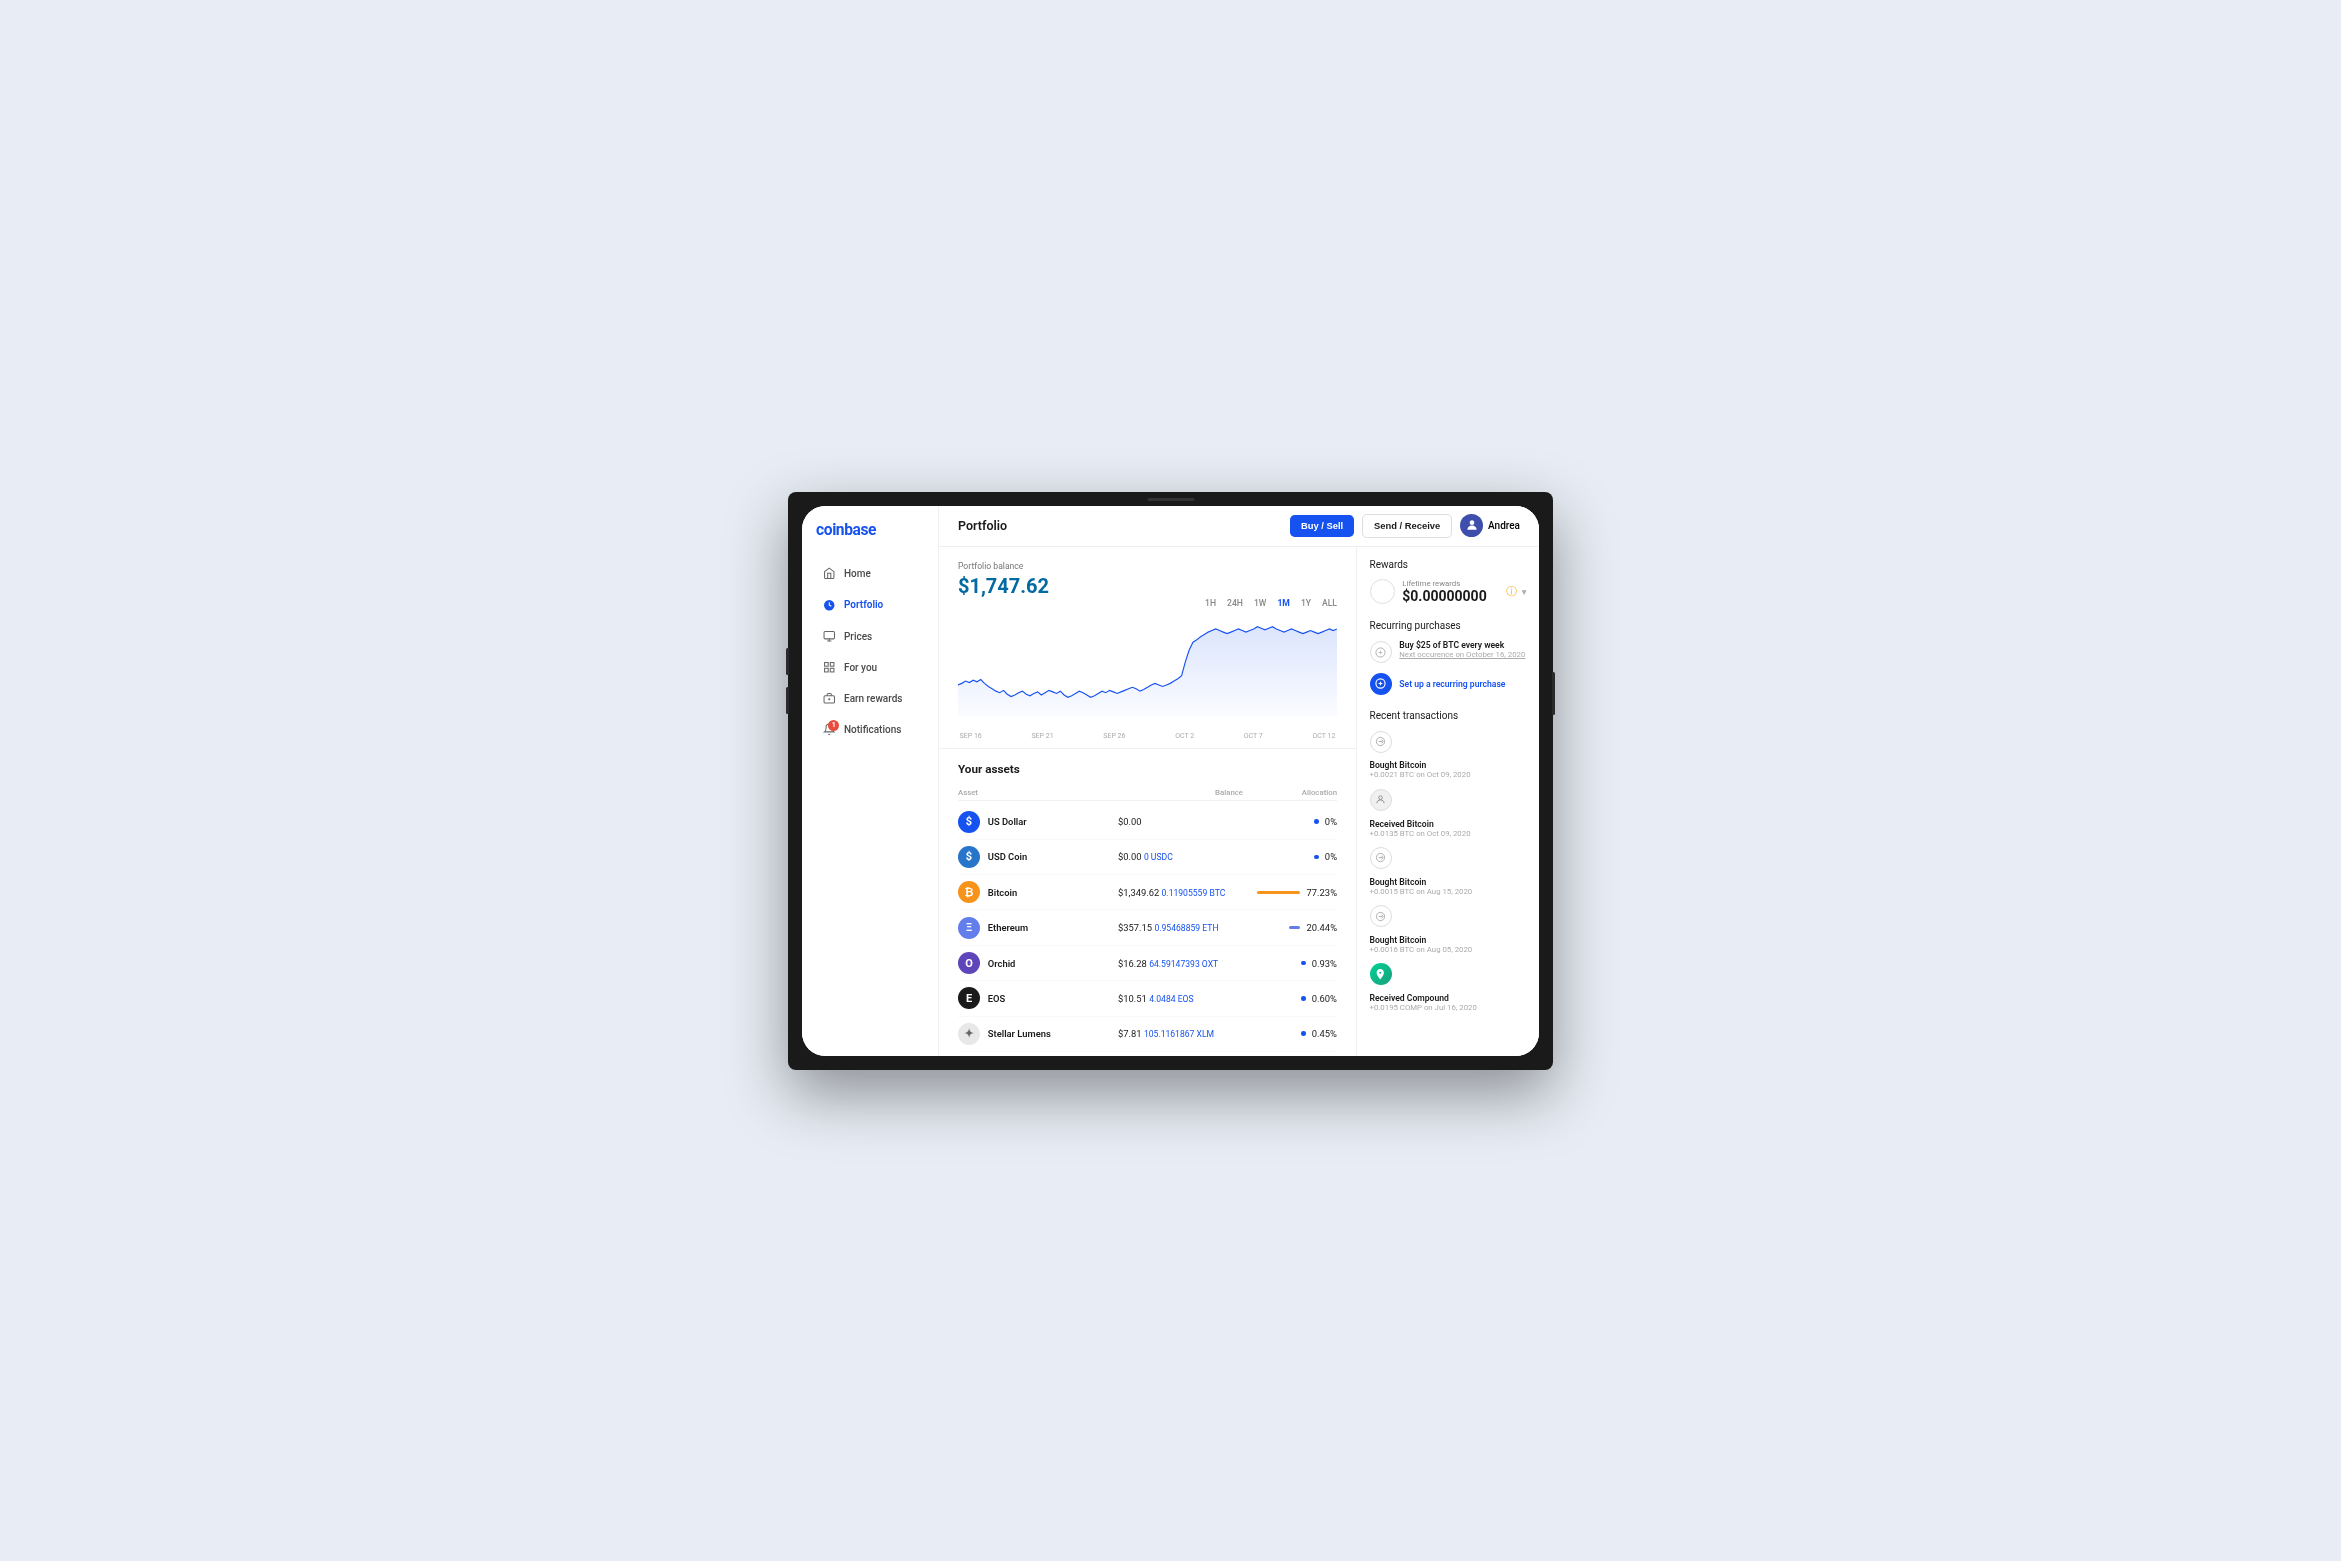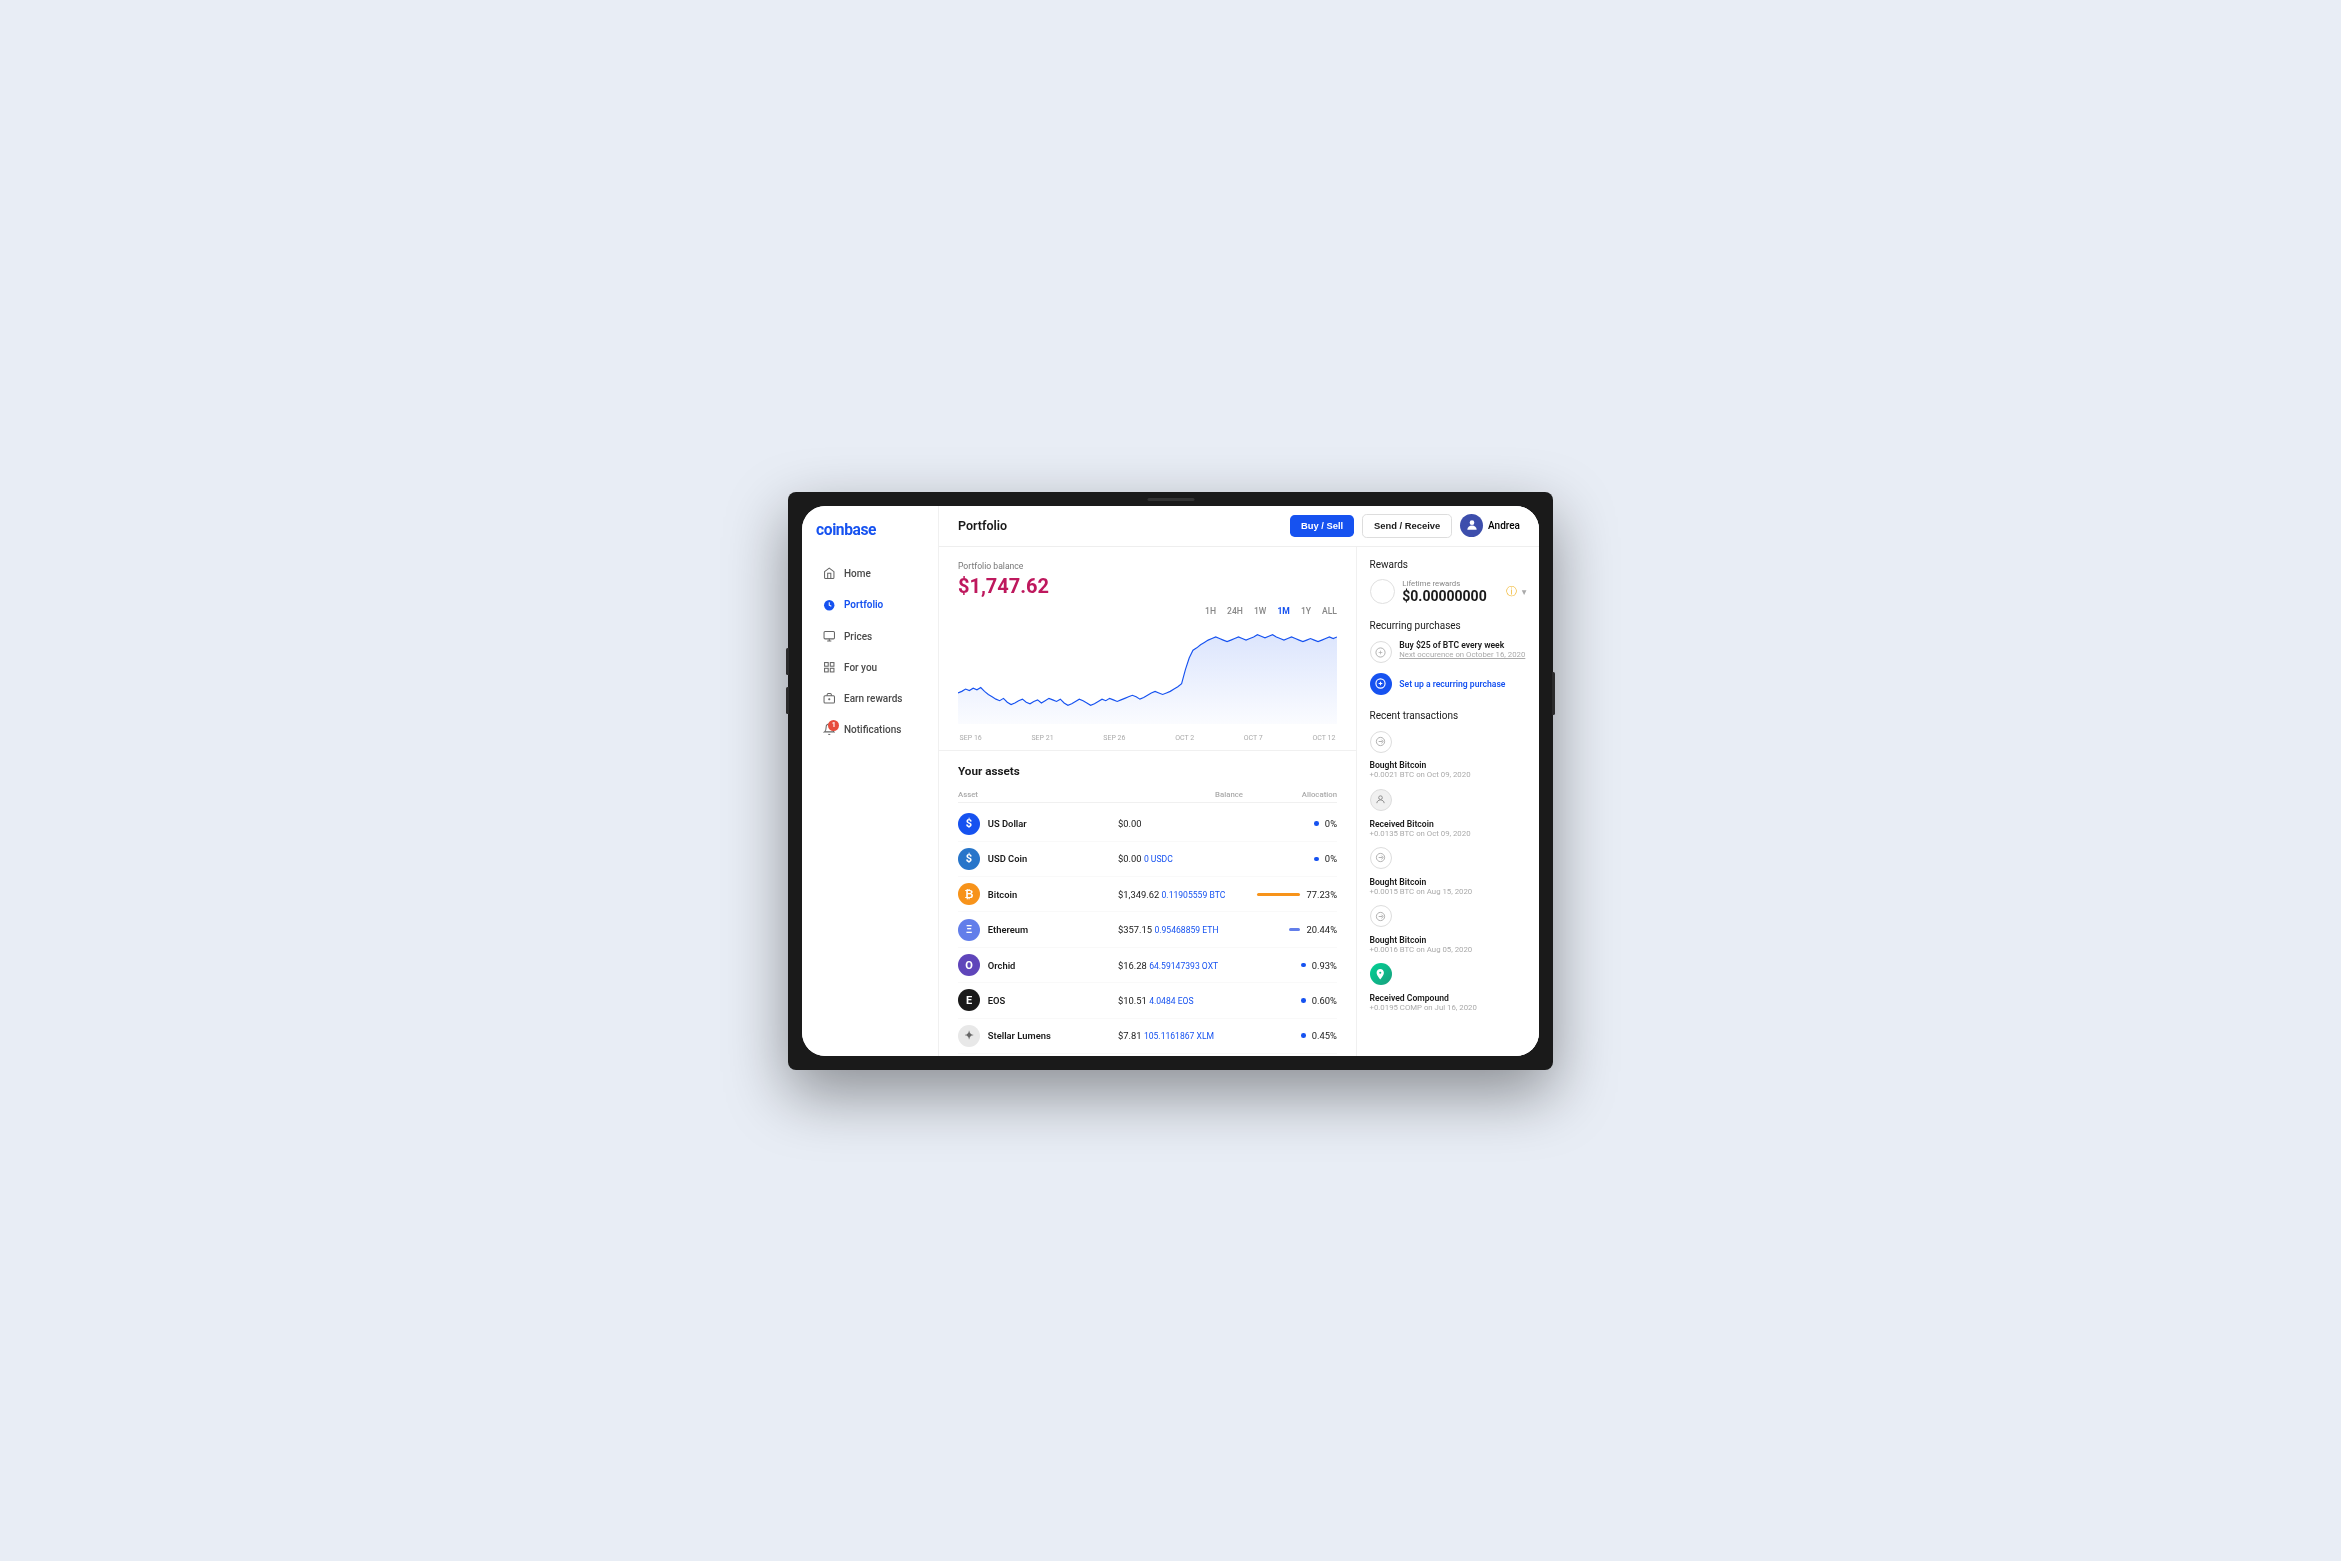--- a/index.html
+++ b/index.html
@@ -224,22 +224,22 @@
       border-bottom: 0.8px solid #f0f0f0;
     }
     .balance-label {
       font-size: 8.6px;
       color: #777;
       margin-bottom: 3.1px;
     }
     .balance-amount {
       font-size: 20px;
       font-weight: 700;
-      color: #be185d;
-      margin-bottom: 8px;
+      color: #0369a1;
+      margin-bottom: 0;
     }
     .time-filters {
       display: flex;
       gap: 11px;
       margin-bottom: 7.8px;
       justify-content: flex-end;
     }
     .time-filter {
       font-size: 8.6px;
       color: #888;
@@ -253,21 +253,21 @@
     .chart-container {
       height: 101px;
       position: relative;
       overflow: hidden;
     }
     .chart-dates {
       display: flex;
       justify-content: space-between;
       font-size: 7px;
       color: #aaa;
-      margin-top: 10px;
+      margin-top: 16px;
       padding: 0 1.6px;
       gap: 12px;
     }
 
     
     .assets-section {
       padding: 12.5px 19px;
       background: #fff;
     }
     .assets-title {

